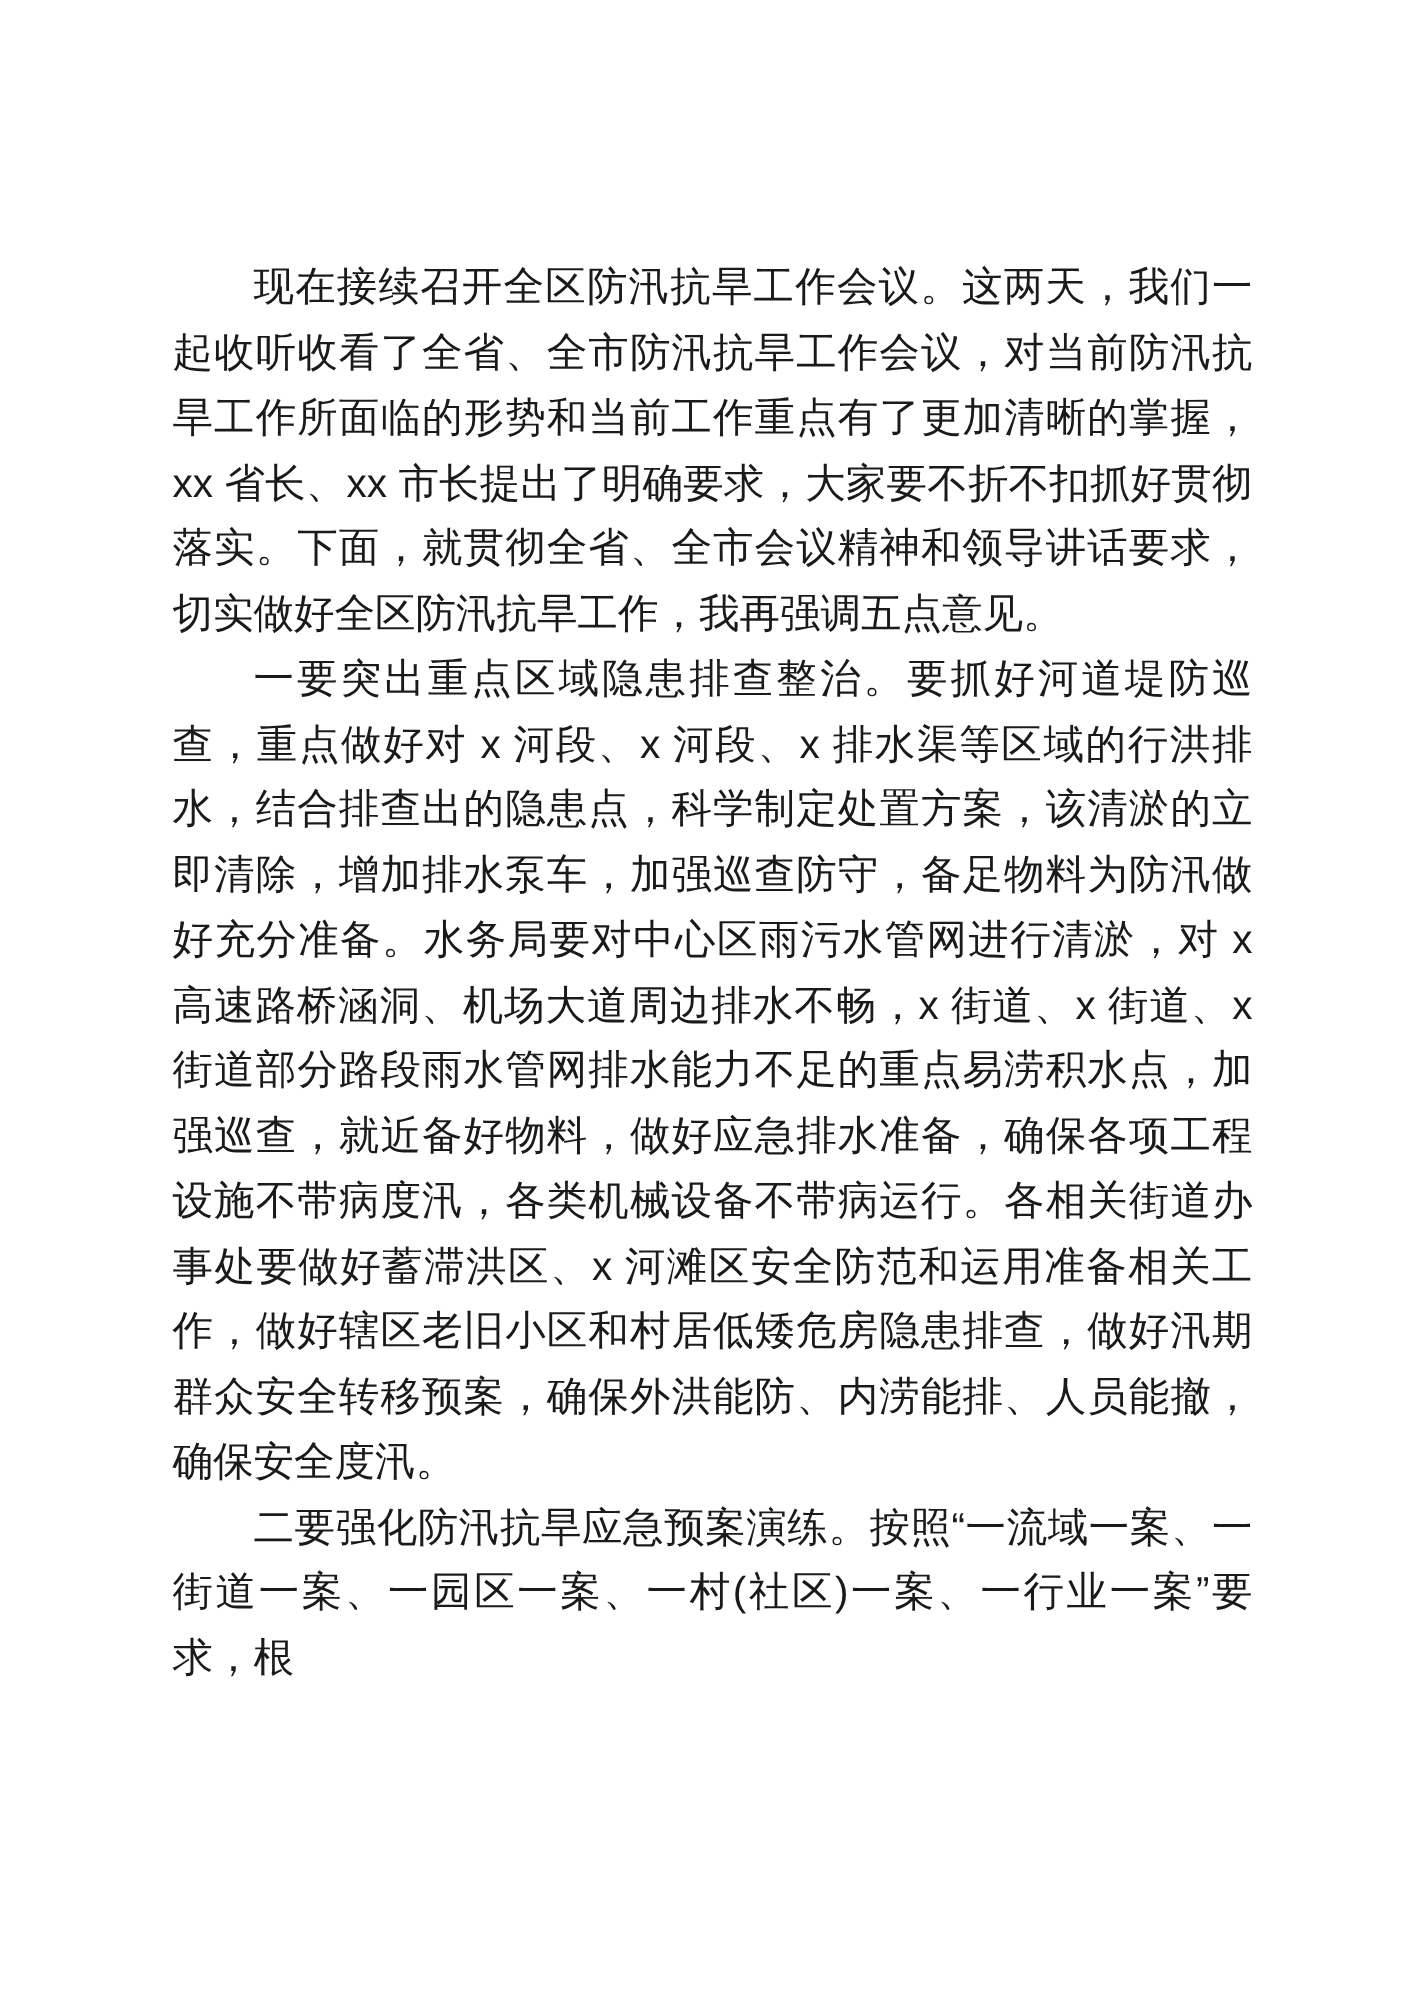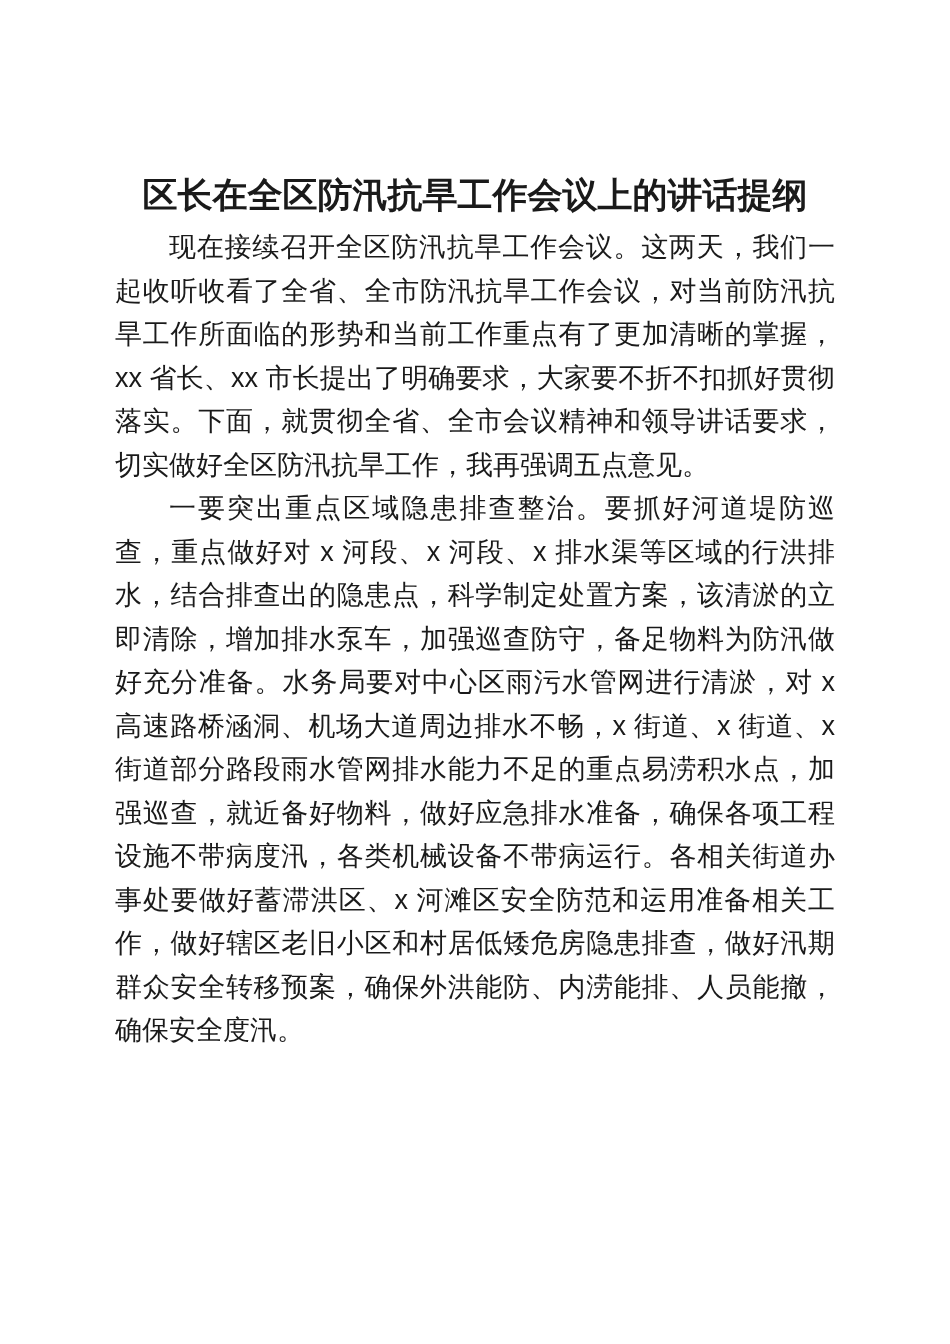--- a/index.html
+++ b/index.html
@@ -33,20 +33,20 @@
     margin: 0;
     text-align: justify;
     text-indent: 2em;
     word-break: normal;
   }
 </style>
 </head>
 <body>
 
 <div class="page">
-  <h1 class="doc-title">区长在全区防汛抗旱工作会议上的讲话提纲</h1>
 
 
   <p class="doc-paragraph">现在接续召开全区防汛抗旱工作会议。这两天，我们一起收听收看了全省、全市防汛抗旱工作会议，对当前防汛抗旱工作所面临的形势和当前工作重点有了更加清晰的掌握，xx 省长、xx 市长提出了明确要求，大家要不折不扣抓好贯彻落实。下面，就贯彻全省、全市会议精神和领导讲话要求，切实做好全区防汛抗旱工作，我再强调五点意见。</p>
 
   <p class="doc-paragraph">一要突出重点区域隐患排查整治。要抓好河道堤防巡查，重点做好对 x 河段、x 河段、x 排水渠等区域的行洪排水，结合排查出的隐患点，科学制定处置方案，该清淤的立即清除，增加排水泵车，加强巡查防守，备足物料为防汛做好充分准备。水务局要对中心区雨污水管网进行清淤，对 x 高速路桥涵洞、机场大道周边排水不畅，x 街道、x 街道、x 街道部分路段雨水管网排水能力不足的重点易涝积水点，加强巡查，就近备好物料，做好应急排水准备，确保各项工程设施不带病度汛，各类机械设备不带病运行。各相关街道办事处要做好蓄滞洪区、x 河滩区安全防范和运用准备相关工作，做好辖区老旧小区和村居低矮危房隐患排查，做好汛期群众安全转移预案，确保外洪能防、内涝能排、人员能撤，确保安全度汛。</p>
 
+  <p class="doc-paragraph">二要强化防汛抗旱应急预案演练。按照“一流域一案、一街道一案、一园区一案、一村(社区)一案、一行业一案”要求，根</p>
 </div>
 
 </body></html>

